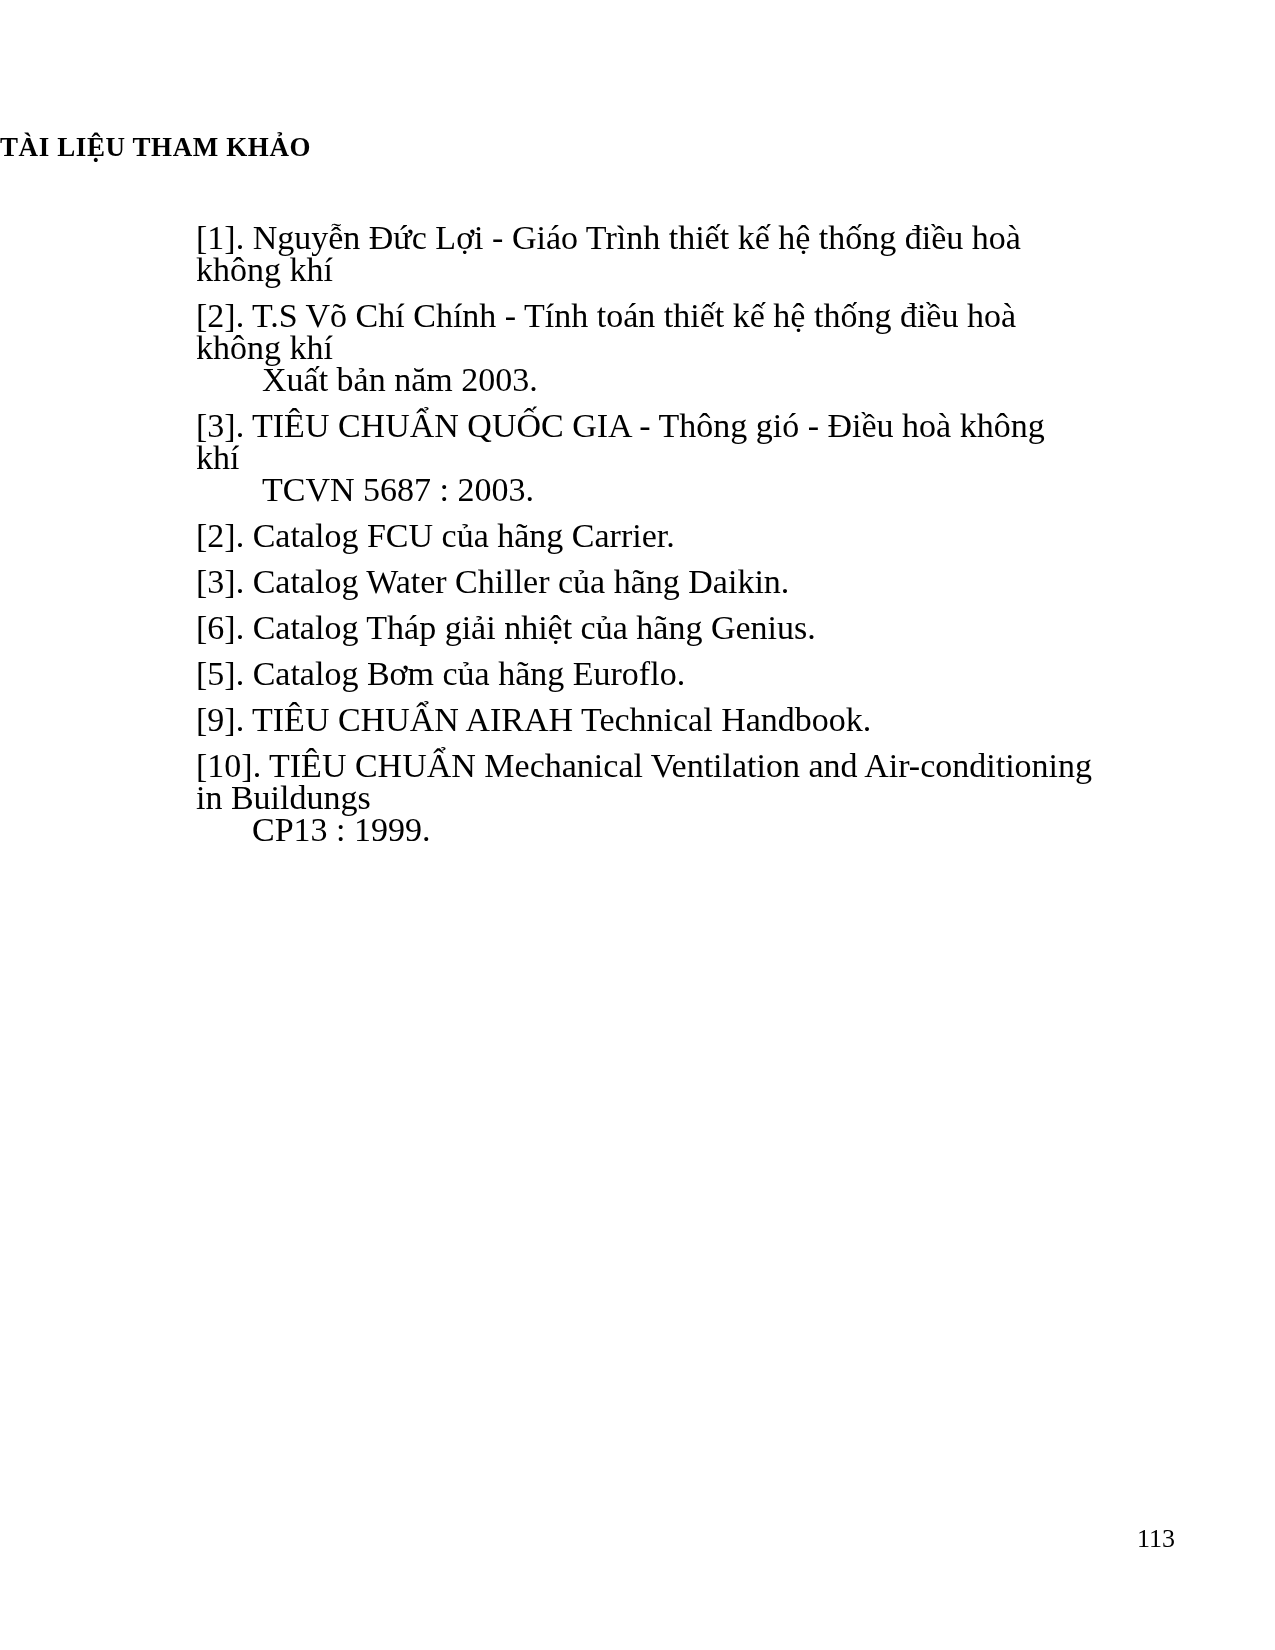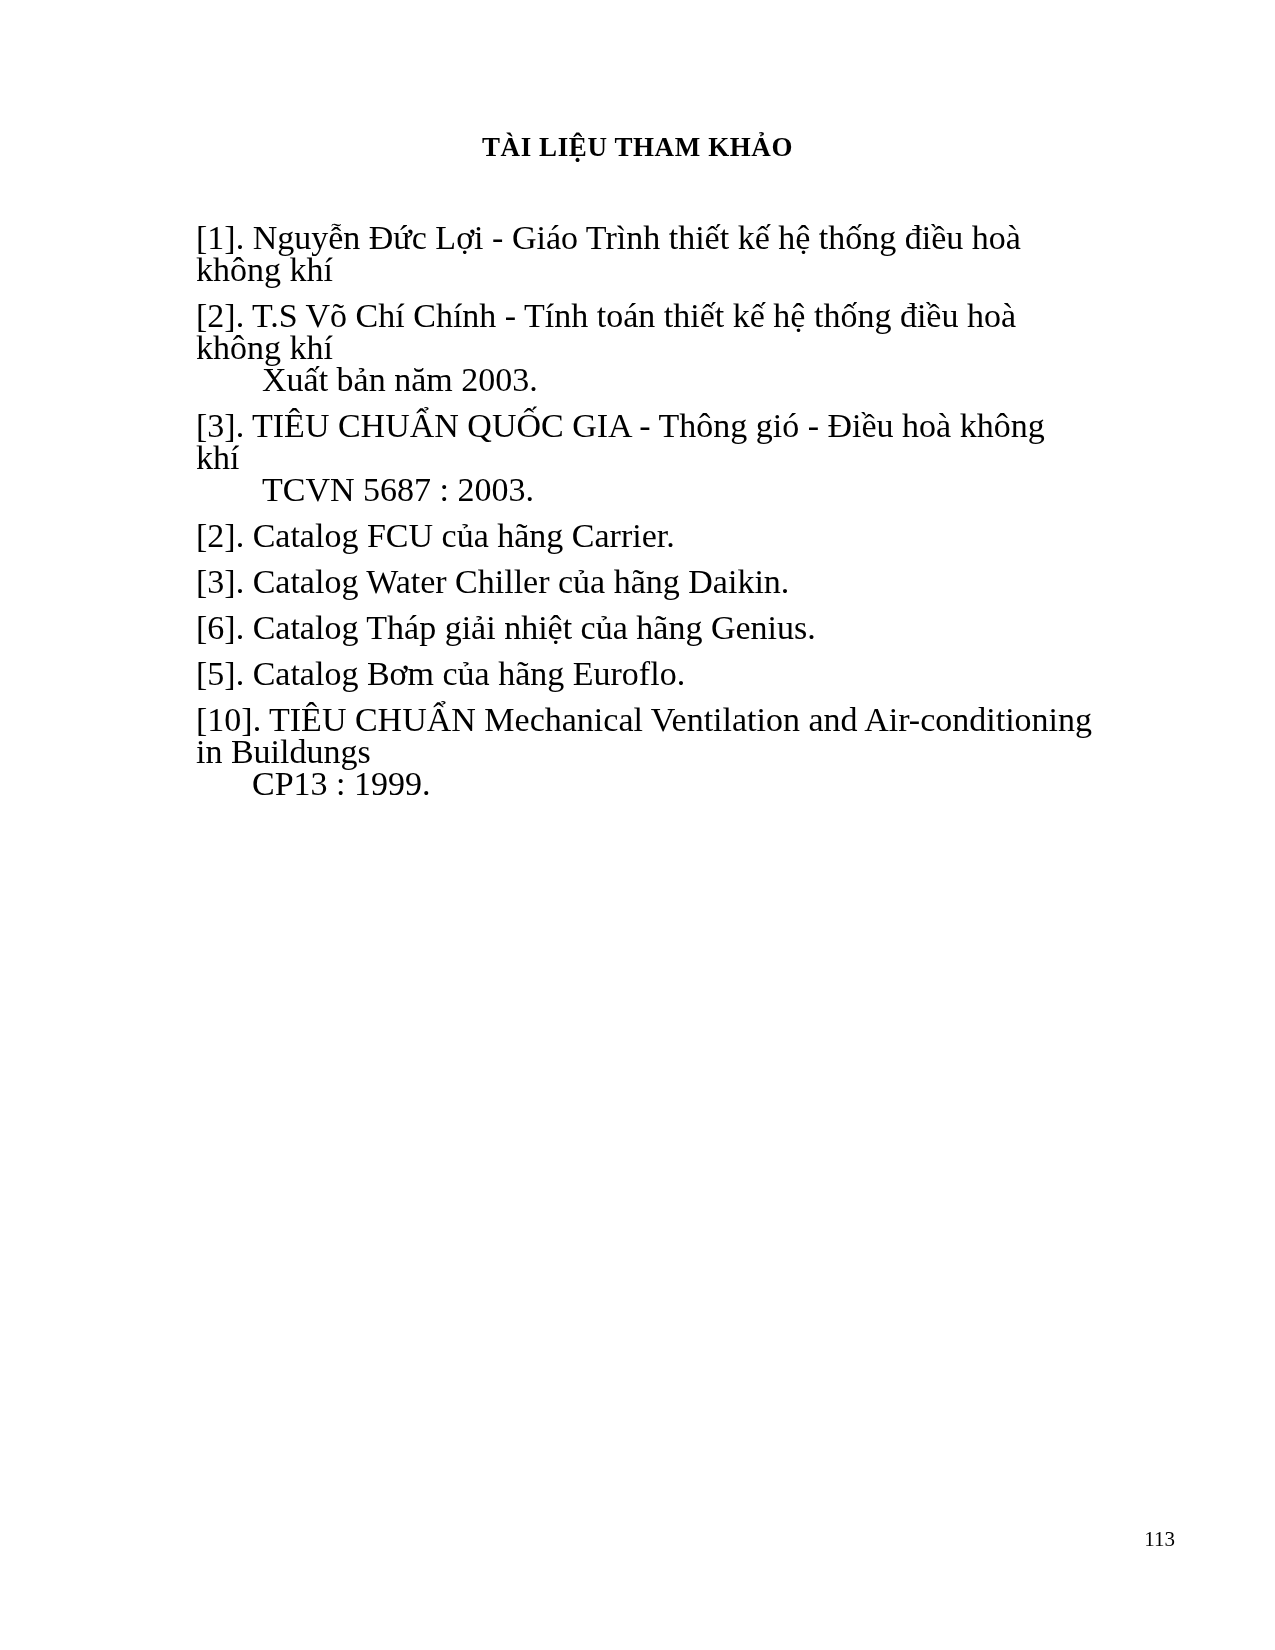--- a/index.html
+++ b/index.html
@@ -15,21 +15,21 @@
     background: #ffffff;
     font-family: "Liberation Serif", serif;
     color: #000000;
     overflow: hidden;
   }
   .doc-title {
     position: absolute;
     top: 132px;
     left: 0;
     width: 100%;
-    text-align: center;
+    text-align: left;
     font-family: "Liberation Serif", serif;
     font-weight: bold;
     font-size: 27px;
     letter-spacing: 0.6px;
   }
   .ref-list {
     position: absolute;
     top: 222px;
     left: 196px;
     width: 900px;
@@ -45,21 +45,21 @@
   .ref-line.cont {
     padding-left: 66px;
   }
   .ref-line.cont-tight {
     padding-left: 56px;
   }
   .page-number {
     position: absolute;
     bottom: 96px;
     right: 100px;
-    font-size: 21px;
+    font-size: 26px;
     line-height: 30px;
   }
 </style>
 </head>
 <body>
 
 <div class="page">
 
   <div class="doc-title">TÀI LIỆU THAM KHẢO</div>
 
@@ -89,20 +89,23 @@
 
     <div class="ref-entry">
       <div class="ref-line">[6]. Catalog Tháp giải nhiệt của hãng Genius.</div>
     </div>
 
     <div class="ref-entry">
       <div class="ref-line">[5]. Catalog Bơm của hãng Euroflo.</div>
     </div>
 
 
+    <div class="ref-entry">
+      <div class="ref-line">[9]. TIÊU CHUẨN AIRAH Technical Handbook.</div>
+    </div>
 
     <div class="ref-entry">
       <div class="ref-line">[10]. TIÊU CHUẨN Mechanical Ventilation and Air-conditioning in Buildungs</div>
       <div class="ref-line cont-tight">CP13 : 1999.</div>
     </div>
 
   </div>
 
   <div class="page-number">113</div>
 

